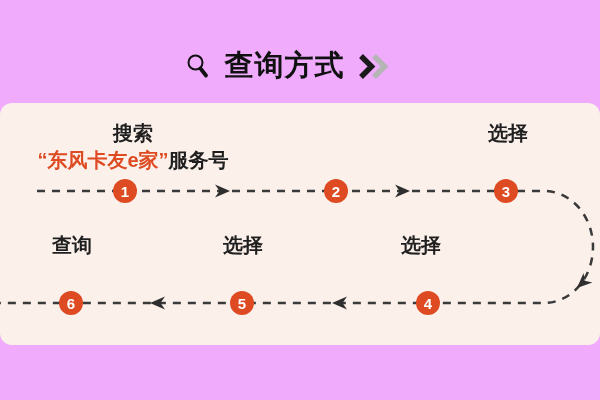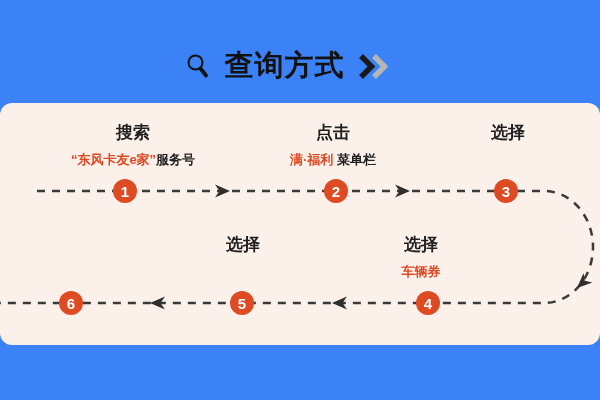--- a/index.html
+++ b/index.html
@@ -5,21 +5,21 @@
   :root{
     --accent:#DE4A21;
     --panel:#FBF0EA;
     --dash:#3A3A3A;
     --ink:#1F1F1F;
     --muted:#B5B5B5;
   }
   *{margin:0;padding:0;box-sizing:border-box;}
   html,body{width:600px;height:400px;background:#ffffff;overflow:hidden;
     font-family:"Liberation Sans","DejaVu Sans",sans-serif;}
-  .stage{position:relative;width:600px;height:400px;background:#3b82f6;}
+  .stage{position:relative;width:600px;height:400px;background:#f0abfc;}
 
   
   .title-row{
     position:absolute;top:44px;left:0;width:100%;height:44px;
     display:flex;align-items:center;justify-content:center;gap:13px;
     transform:translateX(-14px);
   }
   .title-text{
     font-size:29px;font-weight:bold;color:#111;letter-spacing:1px;
   }
@@ -36,24 +36,24 @@
   .arrow{fill:#2E2E2E;}
   .node-circle{fill:var(--accent);}
   .node-num{fill:#ffffff;font-size:15px;font-weight:bold;text-anchor:middle;}
 
   
   .step{
     position:absolute;transform:translateX(-50%);
     text-align:center;white-space:nowrap;
   }
   .step .action{
-    font-size:17px;font-weight:bold;color:var(--ink);line-height:24px;
+    font-size:20px;font-weight:bold;color:var(--ink);line-height:24px;
   }
   .step .value{
-    font-size:13px;font-weight:bold;line-height:26px;margin-top:2px;
+    font-size:20px;font-weight:bold;line-height:26px;margin-top:2px;
   }
   .step .value .hl{color:var(--accent);}
   .step .value .plain{color:var(--ink);}
 
   .s1{left:133px;top:18px;}
   .s2{left:333px;top:18px;}
   .s3{left:508px;top:18px;}
   .s4{left:421px;top:130px;}
   .s5{left:243px;top:130px;}
   .s6{left:72px;top:130px;}
@@ -111,35 +111,31 @@
         <circle class="node-circle" cx="71" cy="200" r="12"></circle>
         <text class="node-num" x="71" y="205.5">6</text>
       </g>
     </svg>
 
     <div class="step s1">
       <div class="action">搜索</div>
       <div class="value"><span class="hl">“东风卡友e家”</span><span class="plain">服务号</span></div>
     </div>
 
-    <div class="step s2">
-      <div class="action">点击</div>
-      <div class="value"><span class="hl">满·福利</span><span class="plain"> 菜单栏</span></div>
-    </div>
 
     <div class="step s3">
       <div class="action">选择</div>
     </div>
 
     <div class="step s4">
       <div class="action">选择</div>
-      <div class="value"><span class="hl">车辆券</span></div>
     </div>
 
     <div class="step s5">
       <div class="action">选择</div>
     </div>
 
     <div class="step s6">
+      <div class="action">查询</div>
     </div>
 
   </div>
 </div>
 
 </body></html>

